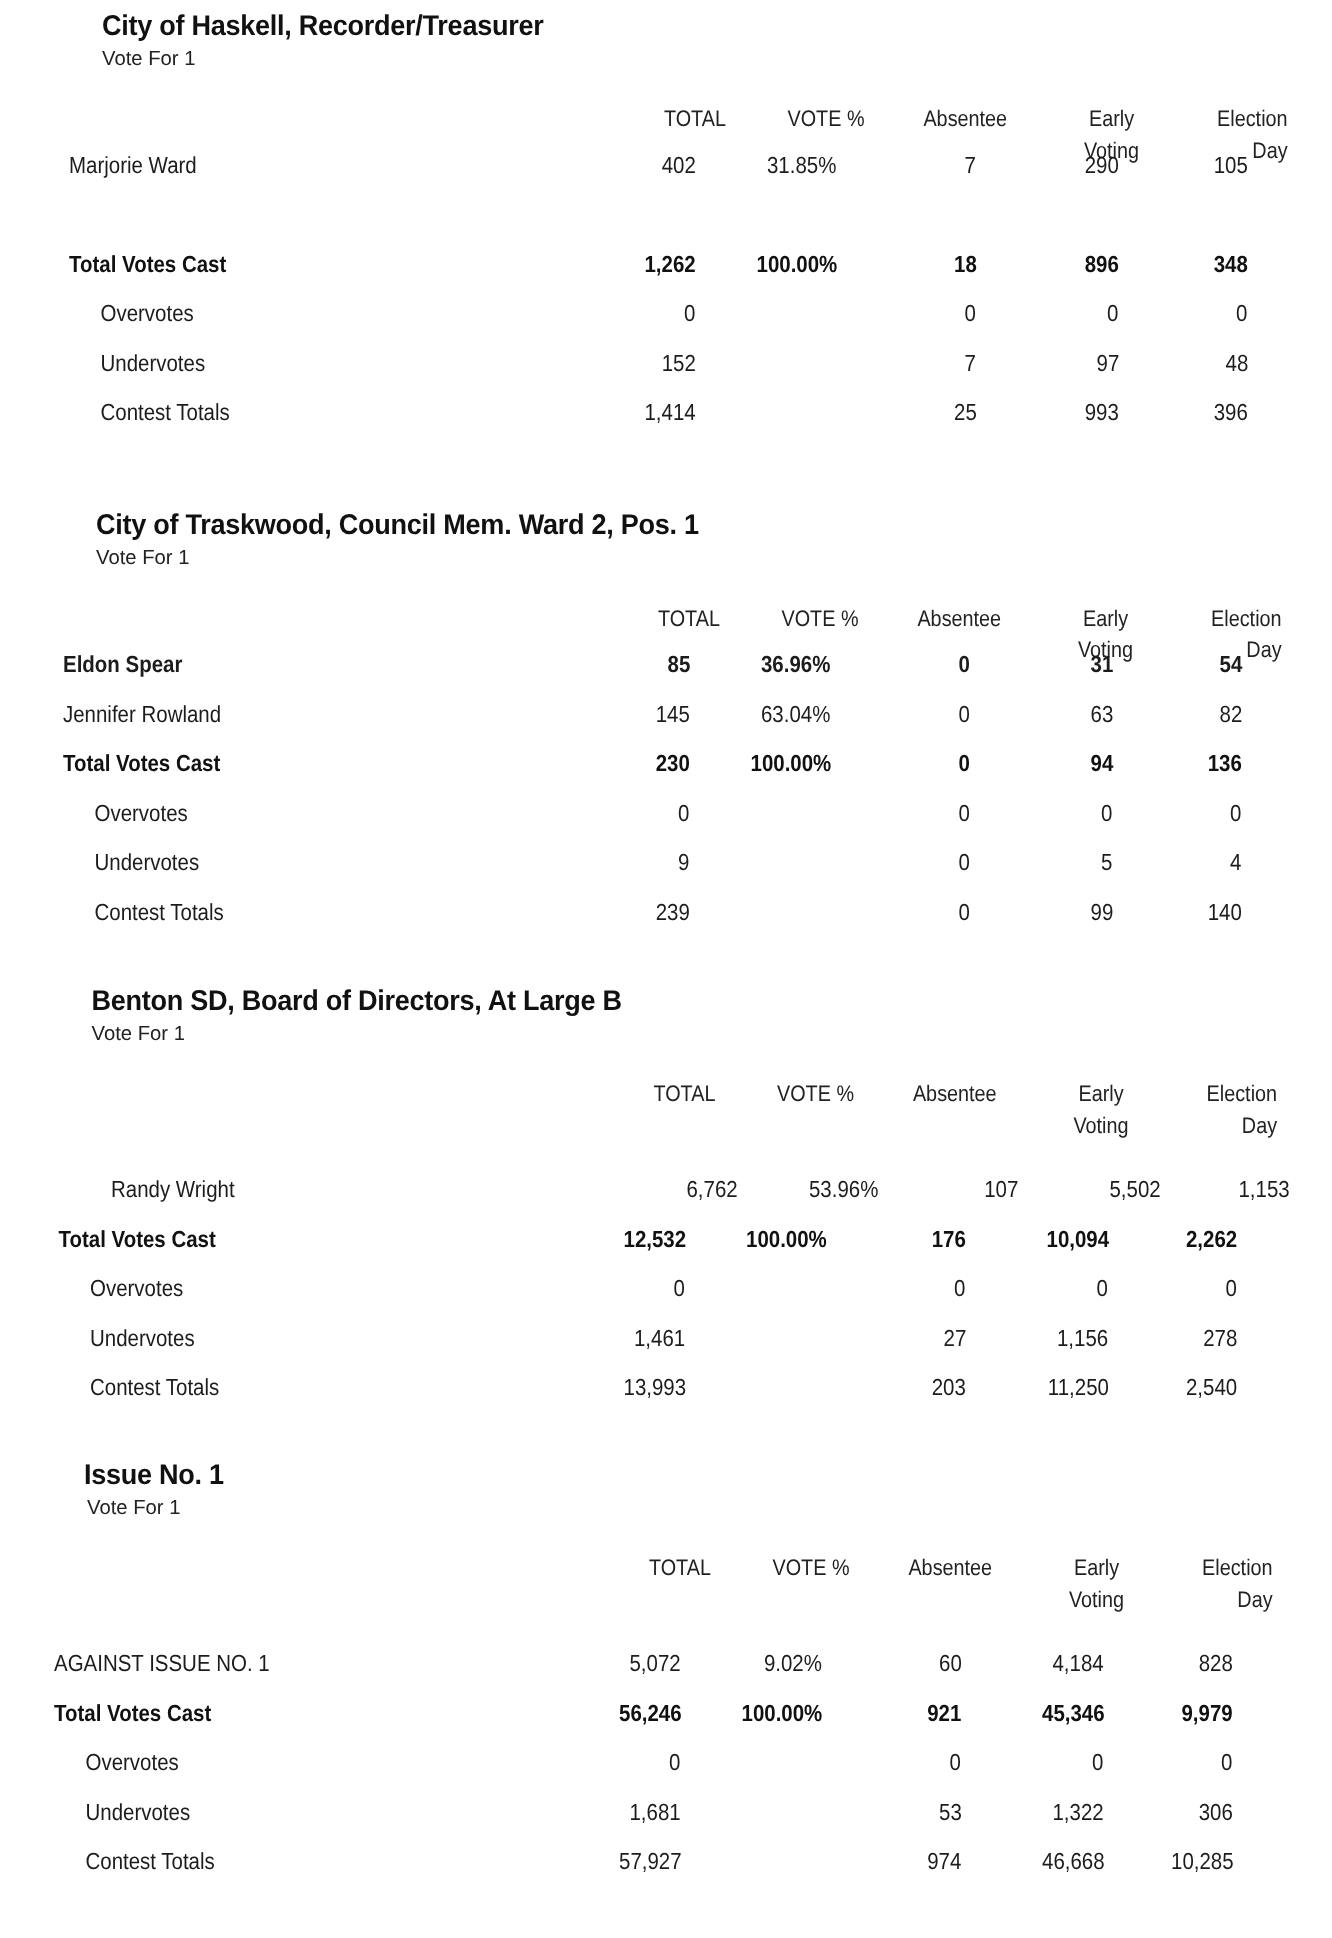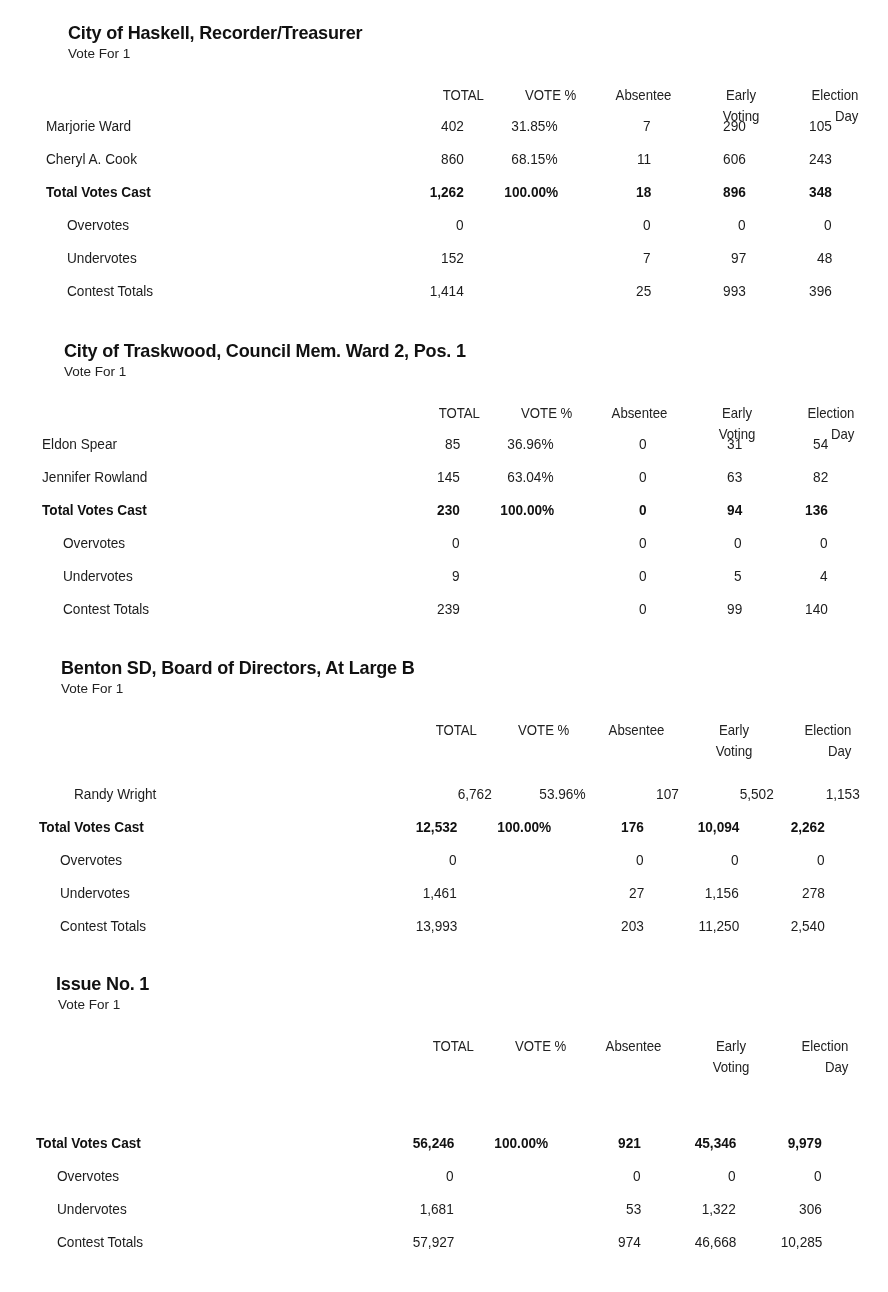--- a/index.html
+++ b/index.html
@@ -34,21 +34,21 @@
       position: absolute; text-align: right; white-space: nowrap;
       transform: scaleX(0.88); transform-origin: right center; color: #1c1c1c;
     }
     .row.bold .label, .row.bold .val { font-weight: bold; color: #111; }
     .row.sub .label { }
   </style>
 </head>
 <body>
 
 <div id="page">
-    <div class="contest" style="top: 22px; left: 46px;">
+    <div class="contest" style="top: 7px; left: 46px;">
       <div class="contest-title" style="left: 22px;">City of Haskell, Recorder/Treasurer</div>
       <div class="vote-for" style="left: 22px;">Vote For 1</div>
       <div class="col-head right" style="right: 402px;">TOTAL</div>
       <div class="col-head right" style="right: 310px;">VOTE %</div>
       <div class="col-head right" style="right: 215px;">Absentee</div>
       <div class="col-head center" style="left: 660px; width: 70px;">
         <div>Early</div>
         <div>Voting</div>
       </div>
       <div class="col-head right" style="right: 28px;">
@@ -56,28 +56,20 @@
         <div>Day</div>
       </div>
       <div class="row" style="top: 95px;">
         <span class="label" style="left: 0px;">Marjorie Ward</span>
         <span class="val" style="right: 422px;">402</span>
         <span class="val" style="right: 328px;">31.85%</span>
         <span class="val" style="right: 235px;">7</span>
         <span class="val" style="right: 140px;">290</span>
         <span class="val" style="right: 54px;">105</span>
       </div>
-      <div class="row" style="top: 128px;">
-        <span class="label" style="left: 0px;">Cheryl A. Cook</span>
-        <span class="val" style="right: 422px;">860</span>
-        <span class="val" style="right: 328px;">68.15%</span>
-        <span class="val" style="right: 235px;">11</span>
-        <span class="val" style="right: 140px;">606</span>
-        <span class="val" style="right: 54px;">243</span>
-      </div>
       <div class="row bold" style="top: 161px;">
         <span class="label" style="left: 0px;">Total Votes Cast</span>
         <span class="val" style="right: 422px;">1,262</span>
         <span class="val" style="right: 328px;">100.00%</span>
         <span class="val" style="right: 235px;">18</span>
         <span class="val" style="right: 140px;">896</span>
         <span class="val" style="right: 54px;">348</span>
       </div>
       <div class="row sub" style="top: 194px;">
         <span class="label" style="left: 21px;">Overvotes</span>
@@ -111,21 +103,21 @@
       <div class="col-head right" style="right: 310px;">VOTE %</div>
       <div class="col-head right" style="right: 215px;">Absentee</div>
       <div class="col-head center" style="left: 660px; width: 70px;">
         <div>Early</div>
         <div>Voting</div>
       </div>
       <div class="col-head right" style="right: 28px;">
         <div>Election</div>
         <div>Day</div>
       </div>
-      <div class="row" style="top: 95px;">
+      <div class="row" style="top: 95px; font-weight: bold;">
         <span class="label" style="left: 0px;">Eldon Spear</span>
         <span class="val" style="right: 422px;">85</span>
         <span class="val" style="right: 328px;">36.96%</span>
         <span class="val" style="right: 235px;">0</span>
         <span class="val" style="right: 140px;">31</span>
         <span class="val" style="right: 54px;">54</span>
       </div>
       <div class="row" style="top: 128px;">
         <span class="label" style="left: 0px;">Jennifer Rowland</span>
         <span class="val" style="right: 422px;">145</span>
@@ -229,20 +221,28 @@
       <div class="col-head right" style="right: 310px;">VOTE %</div>
       <div class="col-head right" style="right: 215px;">Absentee</div>
       <div class="col-head center" style="left: 660px; width: 70px;">
         <div>Early</div>
         <div>Voting</div>
       </div>
       <div class="col-head right" style="right: 28px;">
         <div>Election</div>
         <div>Day</div>
       </div>
+      <div class="row" style="top: 128px;">
+        <span class="label" style="left: 0px;">AGAINST ISSUE NO. 1</span>
+        <span class="val" style="right: 422px;">5,072</span>
+        <span class="val" style="right: 328px;">9.02%</span>
+        <span class="val" style="right: 235px;">60</span>
+        <span class="val" style="right: 140px;">4,184</span>
+        <span class="val" style="right: 54px;">828</span>
+      </div>
       <div class="row bold" style="top: 161px;">
         <span class="label" style="left: 0px;">Total Votes Cast</span>
         <span class="val" style="right: 422px;">56,246</span>
         <span class="val" style="right: 328px;">100.00%</span>
         <span class="val" style="right: 235px;">921</span>
         <span class="val" style="right: 140px;">45,346</span>
         <span class="val" style="right: 54px;">9,979</span>
       </div>
       <div class="row sub" style="top: 194px;">
         <span class="label" style="left: 21px;">Overvotes</span>

